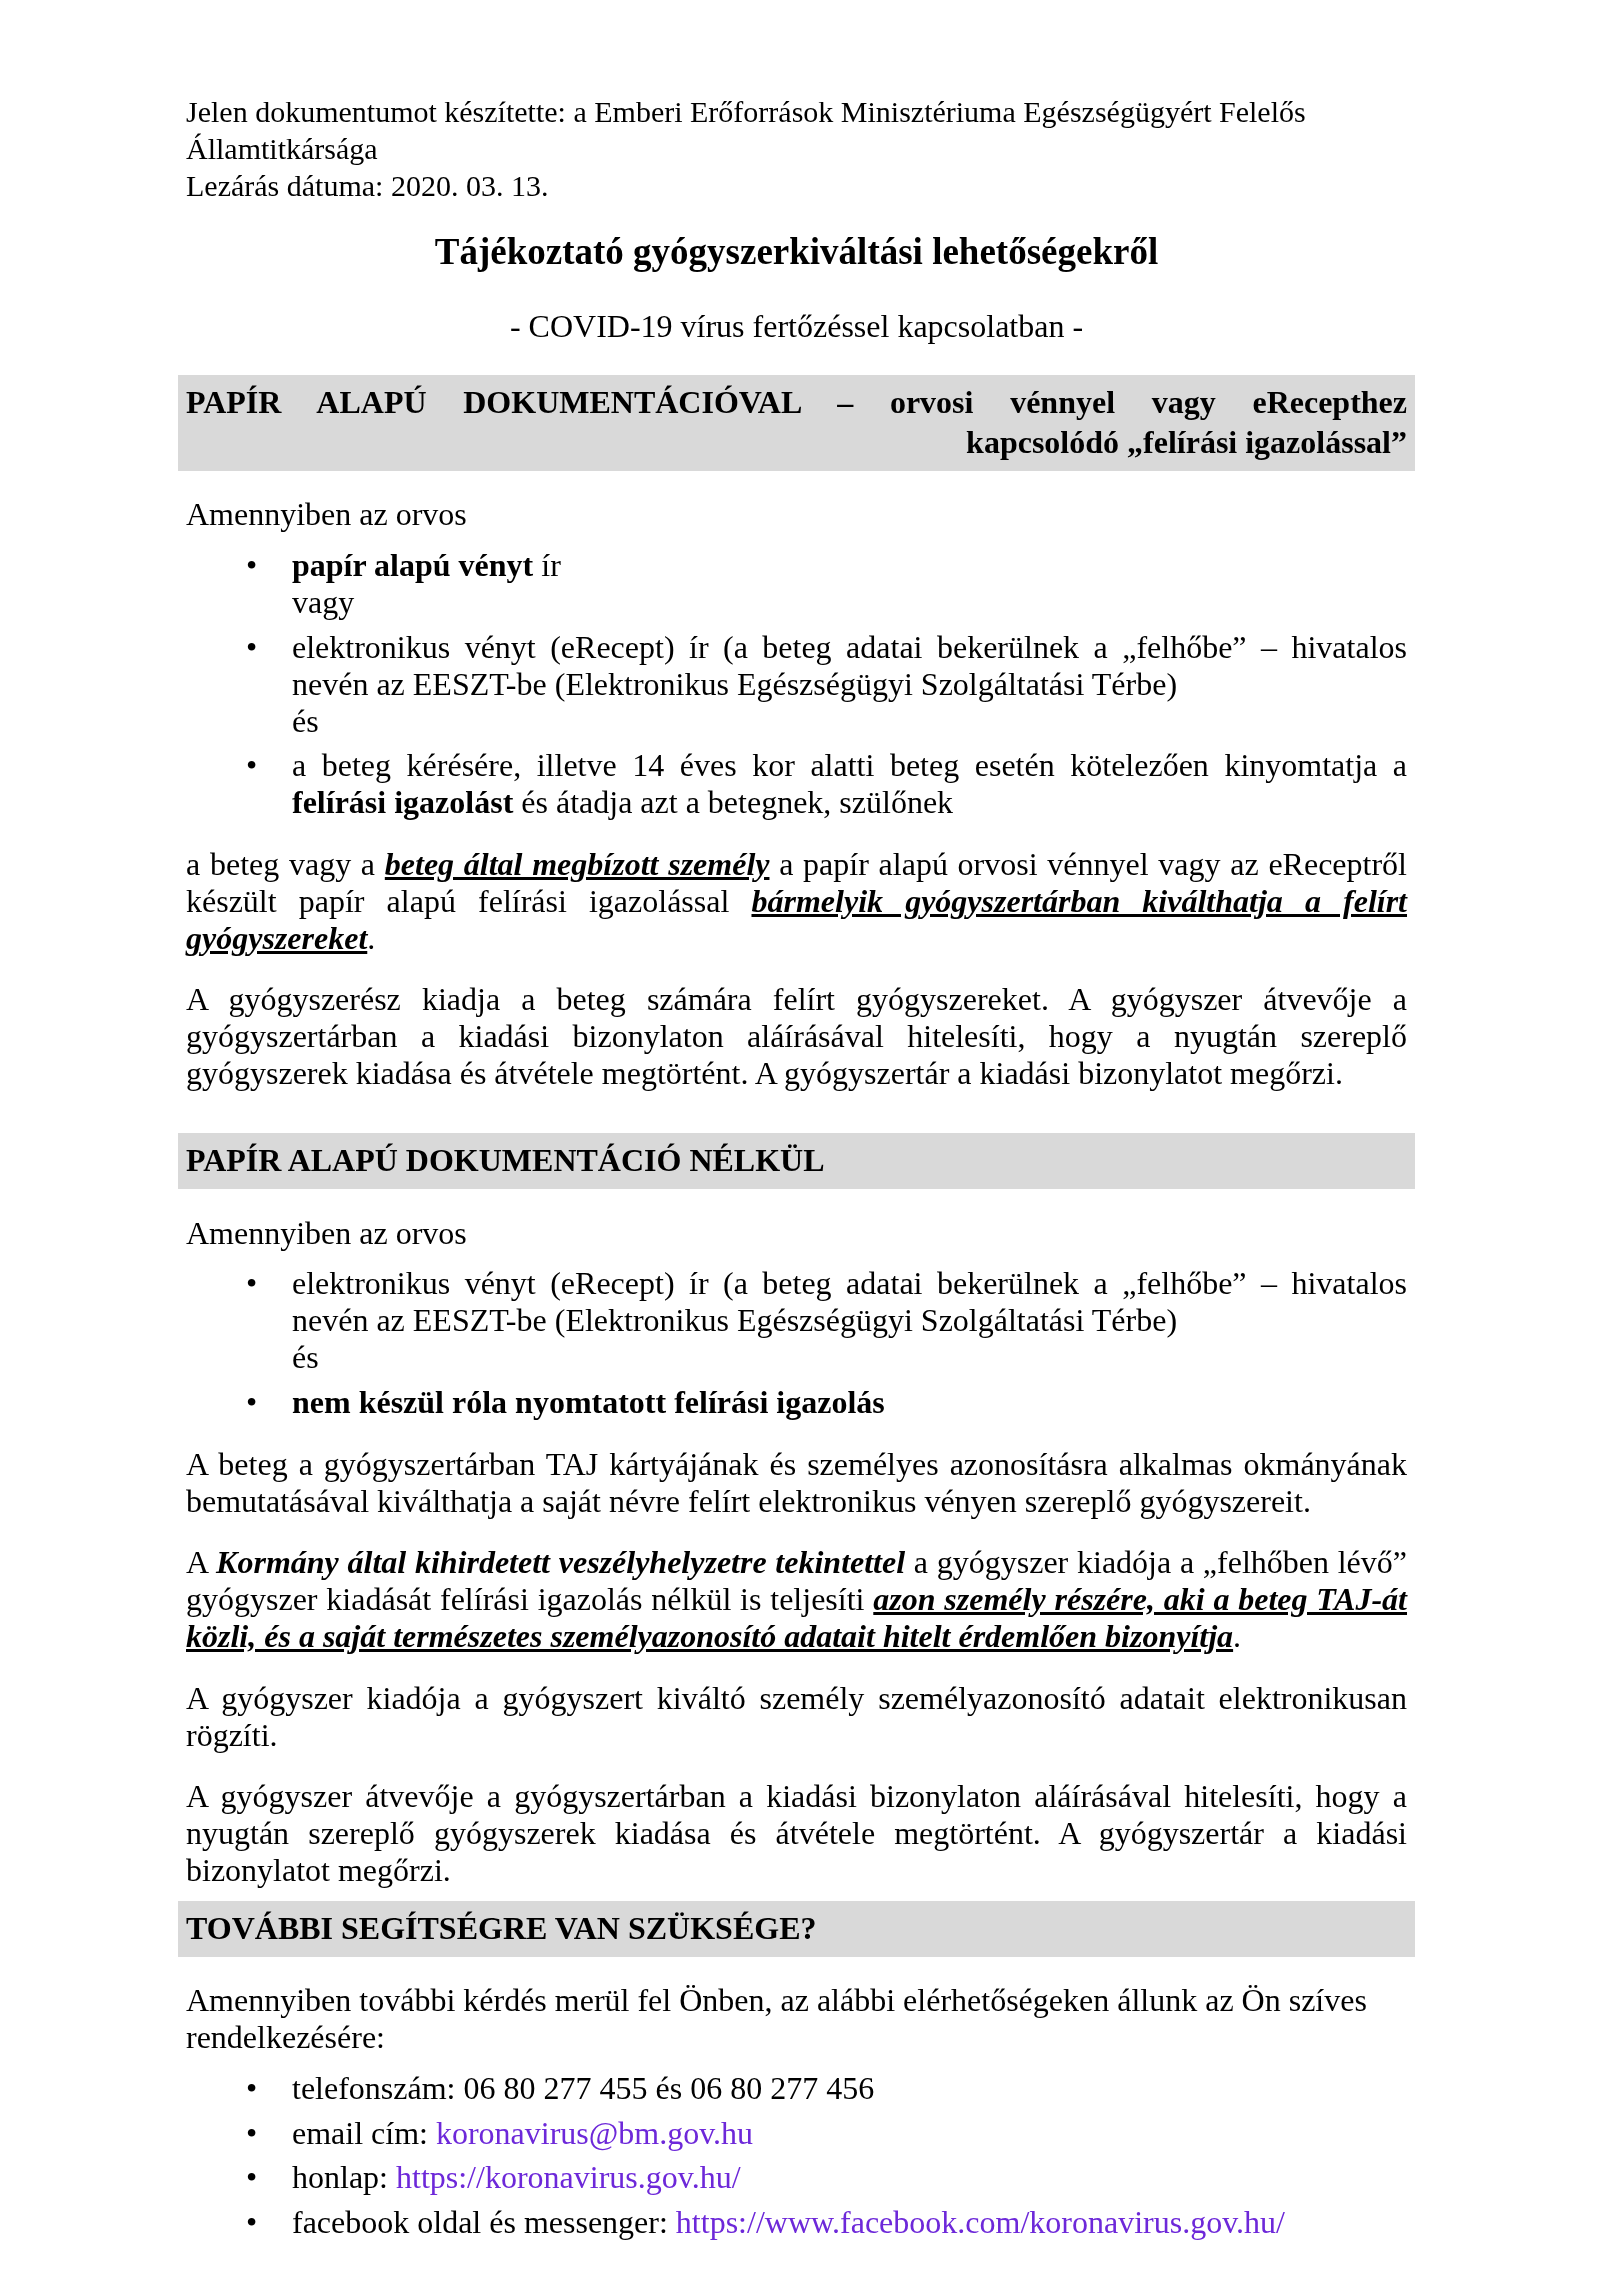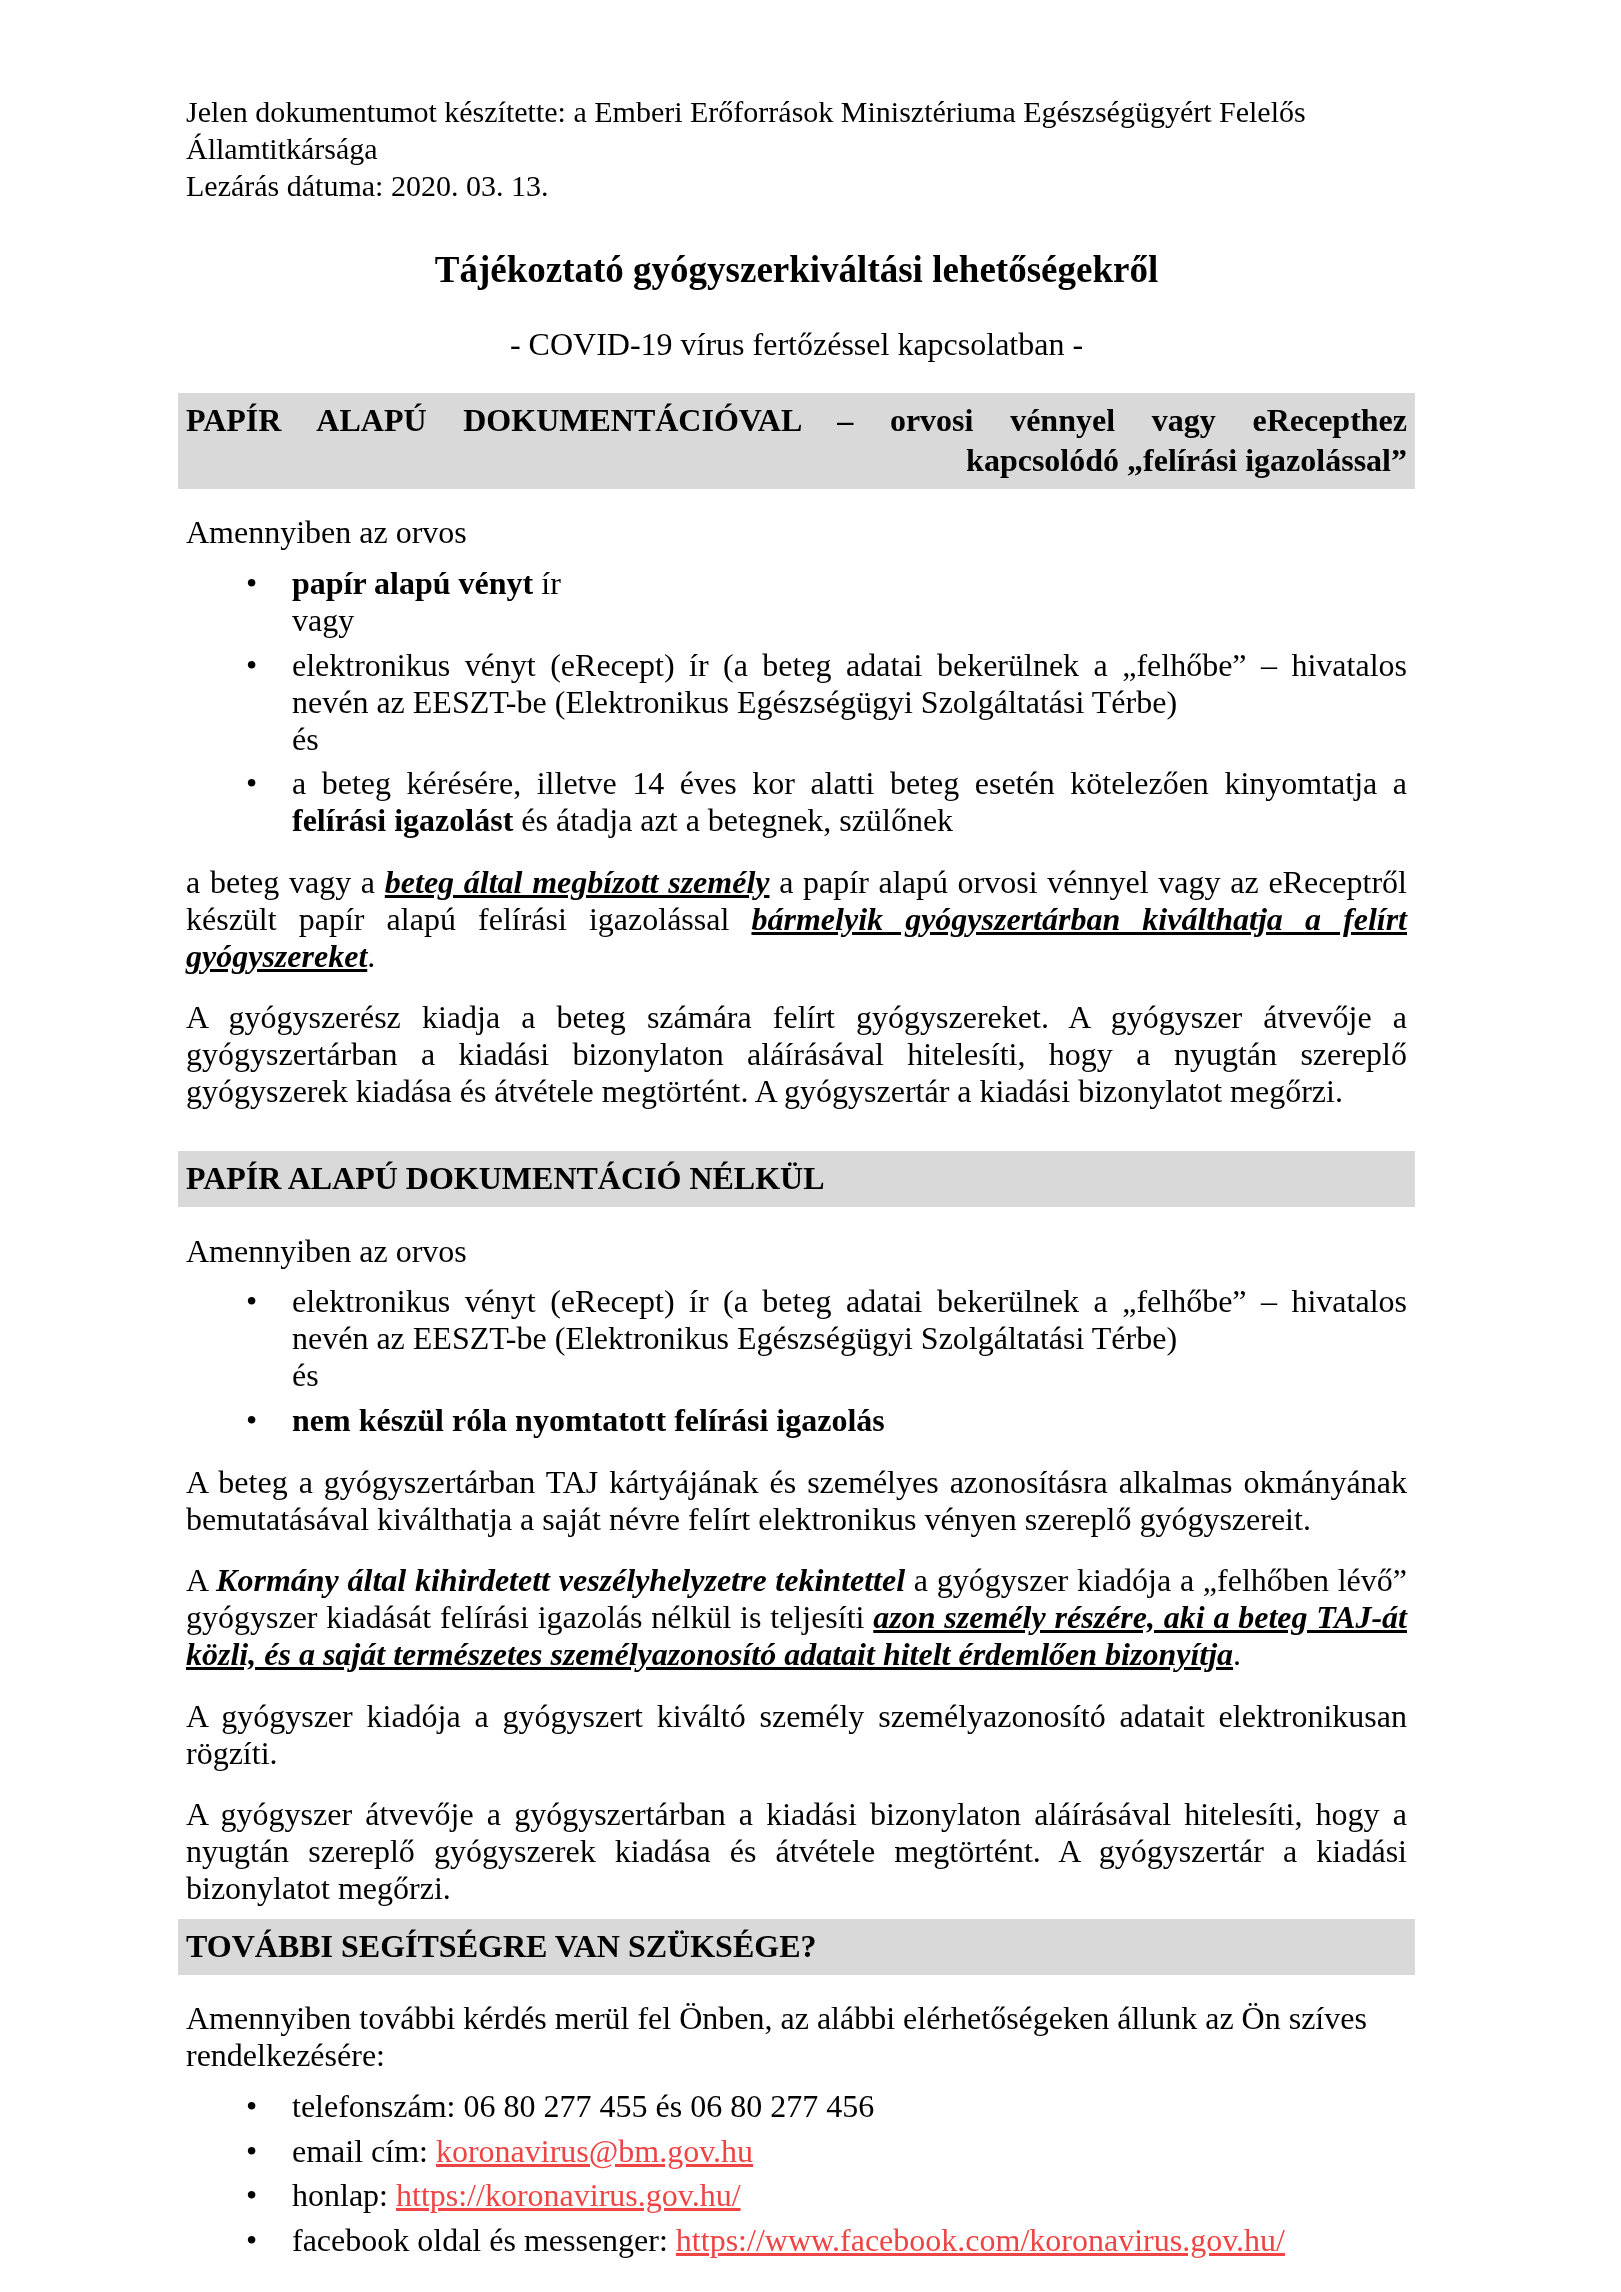--- a/index.html
+++ b/index.html
@@ -8,21 +8,21 @@
     width:1587px; height:2293px;
     box-sizing:border-box;
     background:#ffffff;
     padding:93px 180px 39px 186px;
     font-family:"Liberation Serif", serif;
     color:#000000;
     font-size:32px;
     overflow:hidden;
   }
   .hdr { margin:0; font-size:30px; line-height:37px; text-align:left; }
-  .doc-title { margin:43px 0 0; font-size:37px; line-height:45px; font-weight:700; text-align:center; }
+  .doc-title { margin:25px 0 0; font-size:37px; line-height:45px; font-weight:700; text-align:center; }
   .doc-subtitle { margin:33px 0 0; font-size:32px; line-height:39px; font-weight:400; text-align:center; }
 
   .secbox {
     background:#d9d9d9;
     font-weight:700;
     font-size:32px;
     line-height:40px;
     padding:6.9px 7.8px 8.8px 7.8px;
     margin:29px -7.8px 0 -7.8px;
   }
@@ -47,21 +47,21 @@
     content:"\2022";
     position:absolute;
     left:60px; top:0;
   }
   .connector { display:block; text-align:left; }
 
   .b   { font-weight:700; }
   .bi  { font-weight:700; font-style:italic; }
   .biu { font-weight:700; font-style:italic; text-decoration:underline; }
 
-  a.doclink { color:#ef4444; text-decoration:underline; cursor:pointer; }
+  a.doclink { color:#6d28d9; cursor:pointer; }
 </style>
 </head>
 <body>
 
 <div class="page">
 
   <p class="hdr">Jelen dokumentumot készítette: a Emberi Erőforrások Minisztériuma Egészségügyért Felelős Államtitkársága</p>
   <p class="hdr">Lezárás dátuma: 2020. 03. 13.</p>
 
   <h1 class="doc-title">Tájékoztató gyógyszerkiváltási lehetőségekről</h1>

